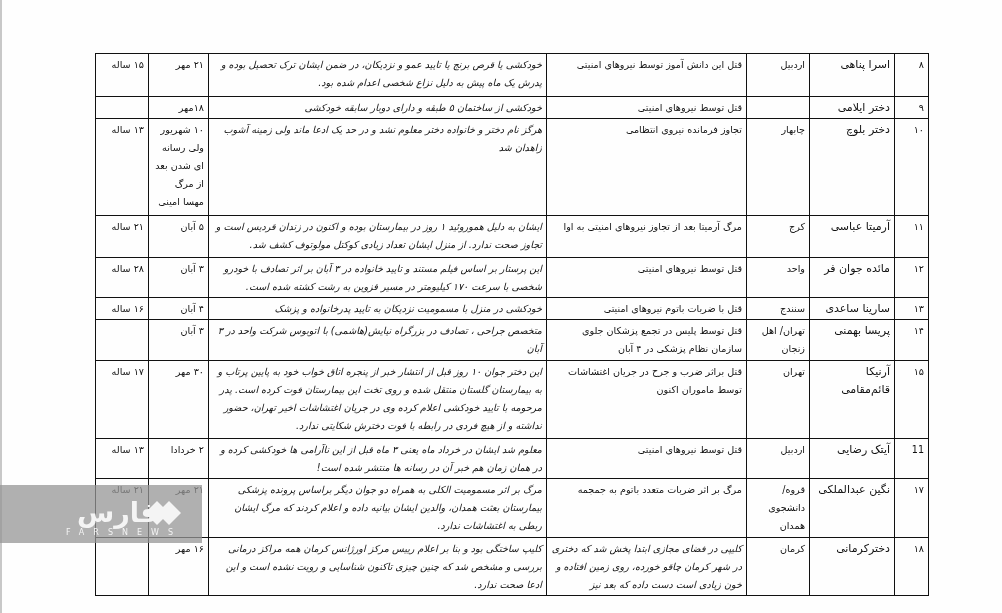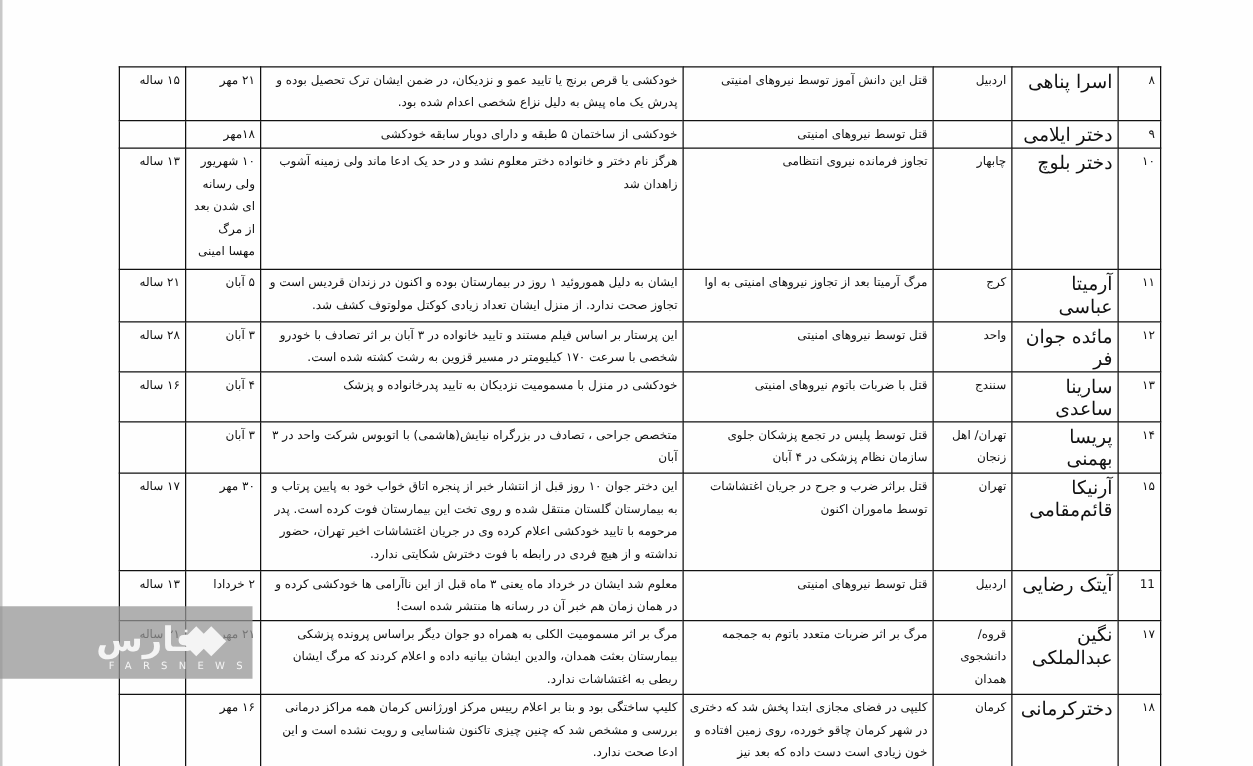--- a/index.html
+++ b/index.html
@@ -16,36 +16,36 @@
     position: absolute; left: 95px; top: 53px;
     border-collapse: collapse; direction: rtl;
     table-layout: fixed; width: 833px;
     font-size: 9.6px; color: #111; line-height: 18px;
   }
   table.doc td {
     border: 1.3px solid #111; vertical-align: top;
     padding: 2px 4px 1px 4px; text-align: right; overflow: hidden;
   }
   td.num { text-align: center; }
-  td.name { font-size: 15px; padding-top: 5px; }
-  td.justify { text-align: justify; text-align-last: right; }
+  td.name { font-size: 11px; padding-top: 5px; }
+  td.justify { text-align: justify; text-align-last: right; font-style: italic; }
   .watermark {
     position: absolute; left: 0; top: 485px; width: 202px; height: 58px;
     background: rgba(150,150,150,0.75);
   }
   .wm-logo {
     position: absolute; left: 143px; top: 498px; width: 40px; height: 30px;
   }
   .wm-text {
     position: absolute; left: 77px; top: 498px; color: #f4f4f4;
     font-size: 27px; font-weight: bold; font-family: "DejaVu Sans", sans-serif;
     direction: rtl; line-height: 30px;
   }
   .wm-sub {
-    position: absolute; left: 87px; top: 528px; color: #f4f4f4;
+    position: absolute; left: 66px; top: 528px; color: #f4f4f4;
     font-size: 8px; letter-spacing: 9px; font-family: "DejaVu Sans", sans-serif;
   }
 </style>
 </head>
 <body>
 
 <div class="left-rule"></div>
 
 <table class="doc">
   <colgroup>

